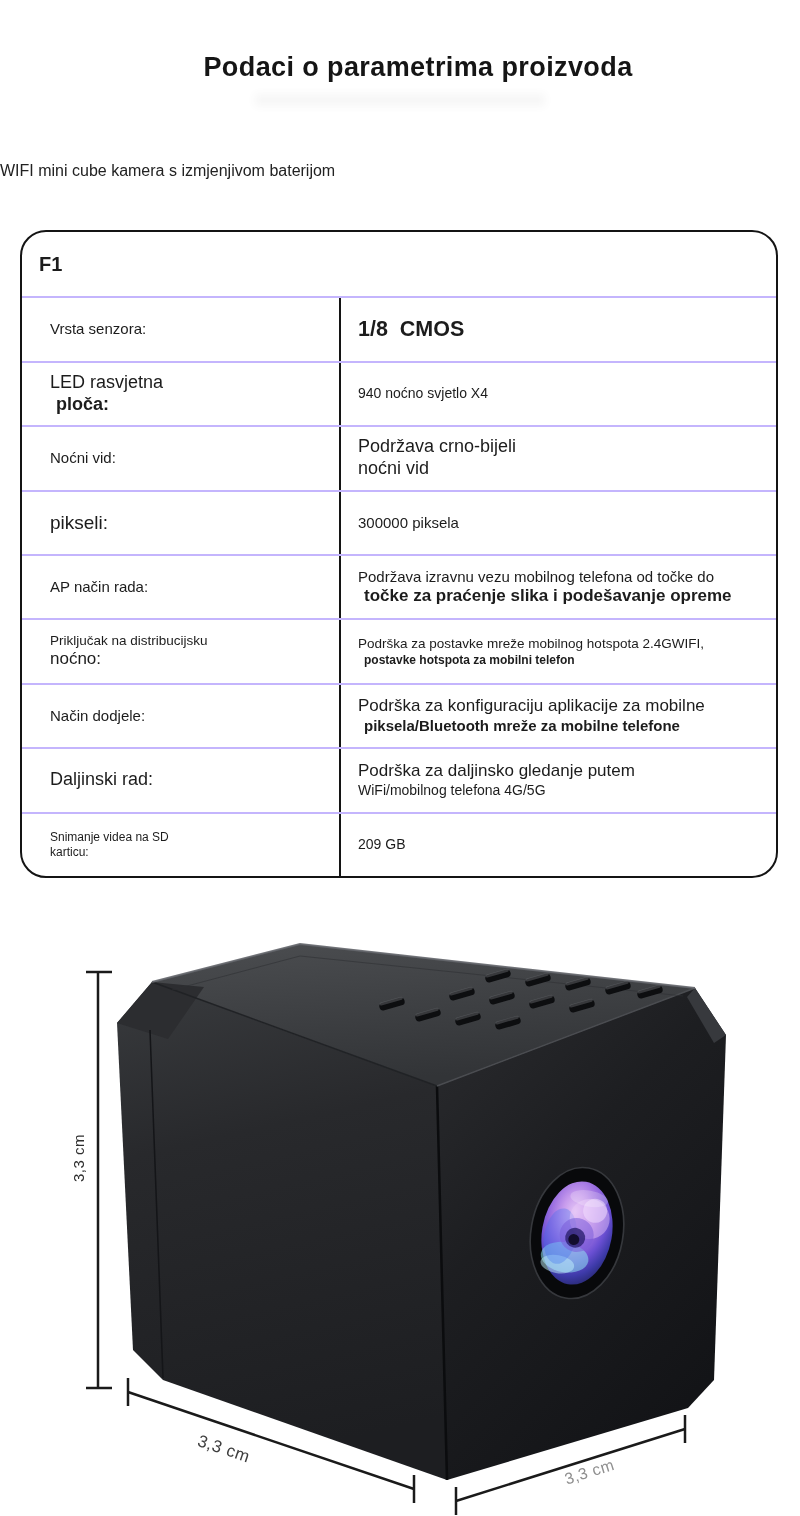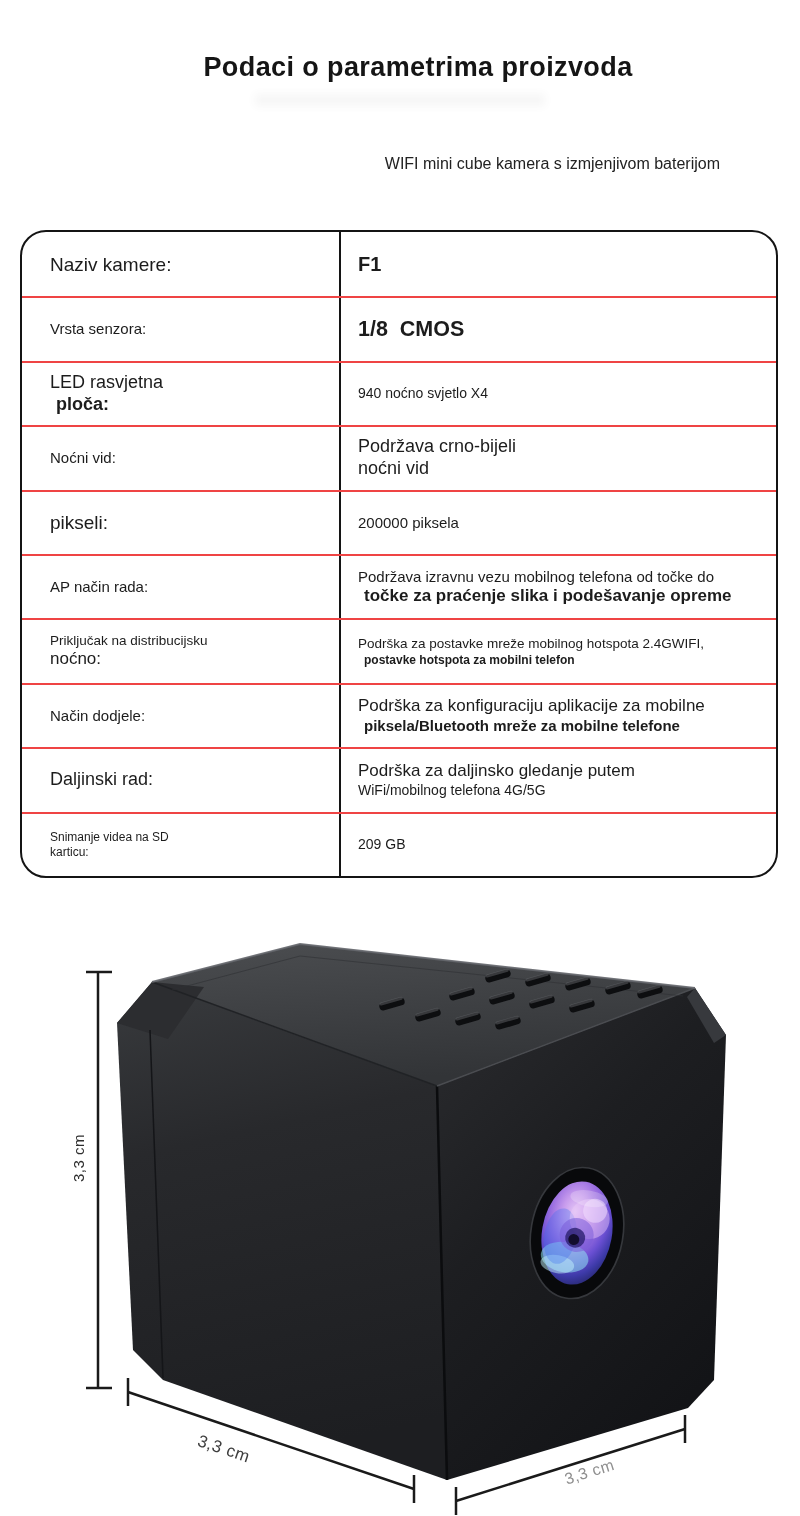--- a/index.html
+++ b/index.html
@@ -6,32 +6,32 @@
   body{
     width:800px;height:1516px;position:relative;background:#ffffff;
     font-family:"Liberation Sans","DejaVu Sans",sans-serif;color:#1c1c1c;
     overflow:hidden;
   }
   .title{
     position:absolute;top:52px;left:18px;width:800px;text-align:center;
     font-size:27px;font-weight:600;letter-spacing:.4px;color:#151515;
   }
   .subtitle{
-    position:absolute;top:155px;left:0;width:720px;text-align:right;
+    position:absolute;top:162px;left:0;width:720px;text-align:left;
     font-size:16px;font-weight:400;color:#222;
   }
   .smudge{position:absolute;background:#555;filter:blur(4px);pointer-events:none;}
 
   
   .spec-table{
     position:absolute;left:20px;top:230px;width:754px;height:644px;
     border:2px solid #141414;border-radius:26px;overflow:hidden;
     display:grid;grid-template-rows:repeat(10,1fr);background:#fff;
   }
-  .t-row{display:grid;grid-template-columns:319px 1fr;border-top:2px solid #ef4444;}
+  .t-row{display:grid;grid-template-columns:319px 1fr;border-top:2px solid #c4b5fd;}
   .t-row:first-child{border-top:none;}
   .cell{display:flex;flex-direction:column;justify-content:center;line-height:1.22;}
   .lbl{padding-left:28px;border-right:2px solid #141414;}
   .val{padding-left:17px;padding-right:6px;}
   .line{white-space:pre;}
   .ind{padding-left:6px;font-weight:bold;}
   .b{font-weight:bold;}
   .fs13{font-size:13.5px}.fs14{font-size:14px}.fs15{font-size:15px}
   .fs16{font-size:12px}.fs17{font-size:17px}.fs18{font-size:18px}
   .fs19{font-size:19px}.fs20{font-size:20px}.fs21{font-size:21.5px}
@@ -46,23 +46,20 @@
 <div class="subtitle">WIFI mini cube kamera s izmjenjivom baterijom</div>
 
 <div class="smudge" style="left:255px;top:94px;width:290px;height:12px;opacity:.05;"></div>
 <div class="smudge" style="left:95px;top:262px;width:215px;height:14px;opacity:.05;"></div>
 <div class="smudge" style="left:385px;top:602px;width:290px;height:11px;opacity:.07;"></div>
 <div class="smudge" style="left:700px;top:615px;width:60px;height:10px;opacity:.05;"></div>
 
 <div class="spec-table">
 
   <div class="t-row">
-    <div class="cell lbl">
-      <div class="line fs19">Naziv kamere:</div>
-    </div>
     <div class="cell val">
       <div class="line fs20 b">F1</div>
     </div>
   </div>
 
   <div class="t-row">
     <div class="cell lbl">
       <div class="line fs15">Vrsta senzora:</div>
     </div>
     <div class="cell val">
@@ -88,21 +85,21 @@
       <div class="line fs18">Podržava crno-bijeli</div>
       <div class="line fs18">noćni vid</div>
     </div>
   </div>
 
   <div class="t-row">
     <div class="cell lbl">
       <div class="line fs19">pikseli:</div>
     </div>
     <div class="cell val">
-      <div class="line fs15">200000 piksela</div>
+      <div class="line fs15">300000 piksela</div>
     </div>
   </div>
 
   <div class="t-row">
     <div class="cell lbl">
       <div class="line fs15">AP način rada:</div>
     </div>
     <div class="cell val">
       <div class="line fs15">Podržava izravnu vezu mobilnog telefona od točke do</div>
       <div class="line fs17 ind">točke za praćenje slika i podešavanje opreme</div>

